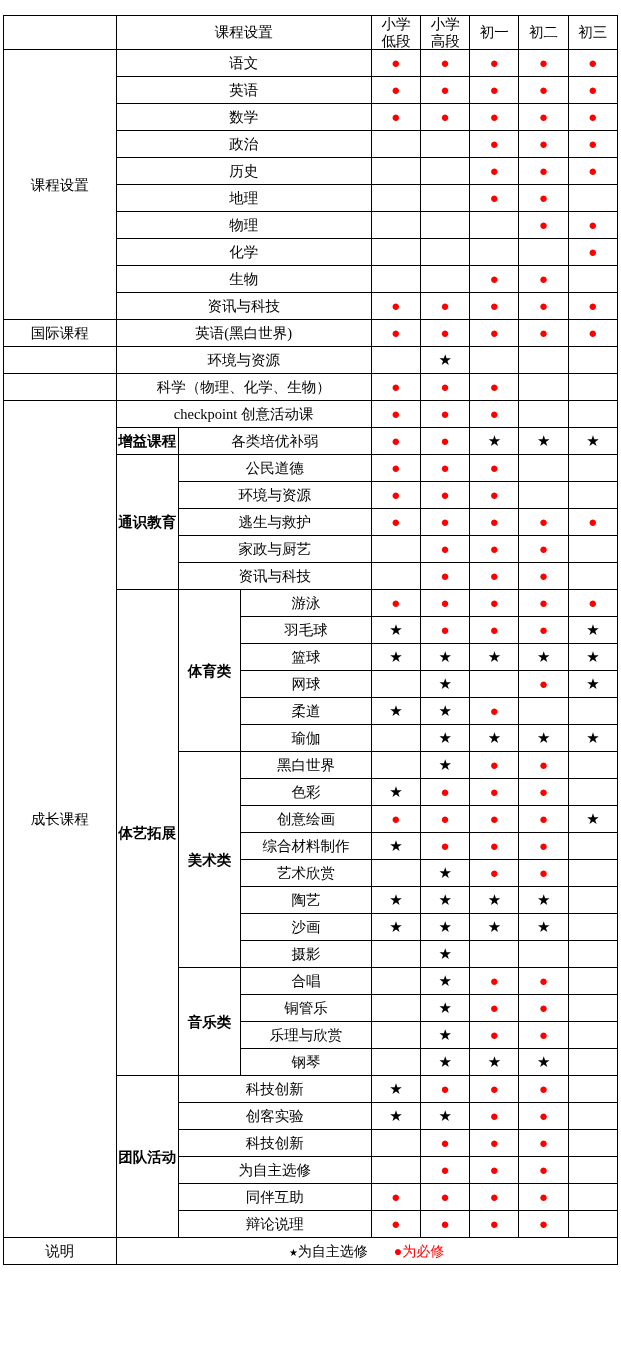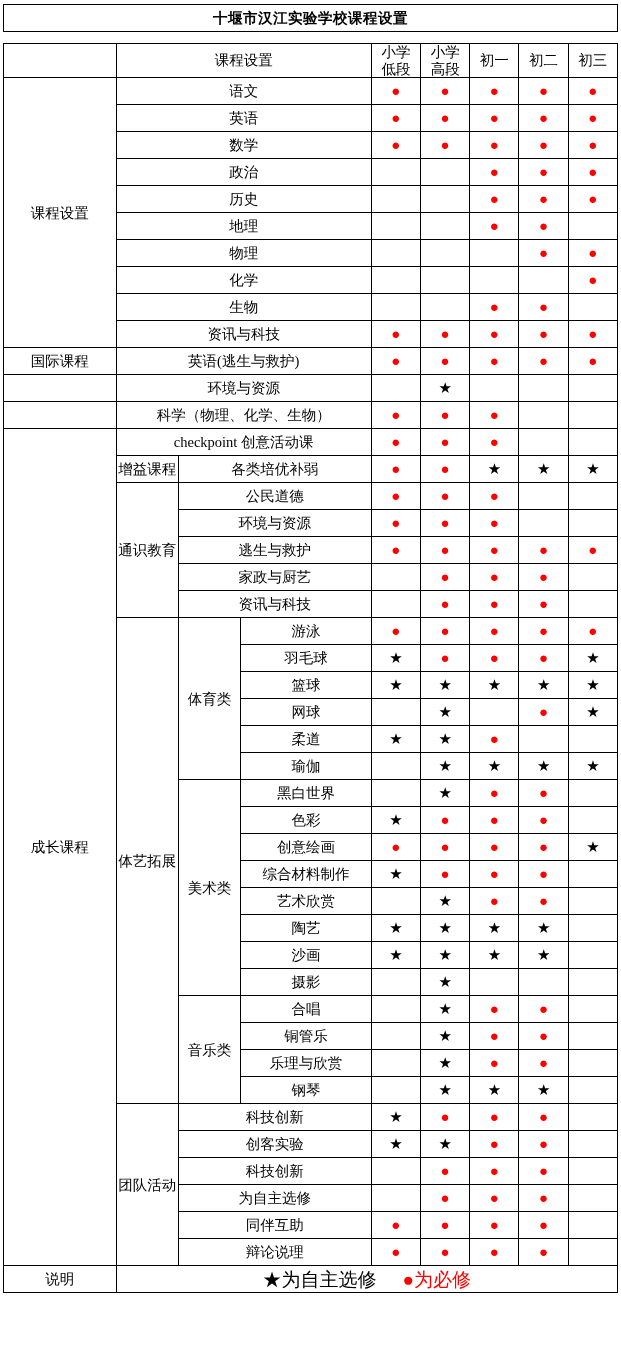--- a/index.html
+++ b/index.html
@@ -48,57 +48,52 @@
   .hdr-small {
     font-size: 14px;
     line-height: 1.2;
   }
   .cat {
     font-size: 15.5px;
   }
   .vert {
     font-size: 15px;
     line-height: 1.2;
+    font-weight: bold;
   }
   .subject {
     font-size: 15px;
   }
   .dot {
     color: #ff0000;
     font-size: 15px;
     line-height: 1;
   }
   .star {
     color: #000000;
     font-size: 15px;
     line-height: 1;
   }
   .note-text {
     font-size: 14.5px;
   }
   .note-text .star, .note-text .dot {
-    font-size: 19px;
+    font-size: 14px;
+    font-family: Liberation Mono, monospace;
   }
   .legend-sep {
     display: inline-block;
     width: 26px;
   }
 </style>
 </head>
 <body>
 
 <div id="sheet">
 
-  <table class="course-table">
-    <tbody>
-        <tr>
-      <td class="title-cell">十堰市汉江实验学校课程设置</td>
-    </tr>
-  </tbody>
-    </table>
 
   <table class="course-table" style="margin-top:11px;">
     <colgroup>
       <col style="width:112px">
       <col style="width:62px">
       <col style="width:62px">
       <col style="width:130px">
       <col style="width:49px">
       <col style="width:49px">
       <col style="width:49px">
@@ -194,21 +189,21 @@
       <td class="subject" colspan="3">资讯与科技</td>
       <td><span class="dot">●</span></td>
       <td><span class="dot">●</span></td>
       <td><span class="dot">●</span></td>
       <td><span class="dot">●</span></td>
       <td><span class="dot">●</span></td>
     </tr>
 
     <tr>
       <td class="cat">国际课程</td>
-      <td class="subject" colspan="3">英语(逃生与救护)</td>
+      <td class="subject" colspan="3">英语(黑白世界)</td>
       <td><span class="dot">●</span></td>
       <td><span class="dot">●</span></td>
       <td><span class="dot">●</span></td>
       <td><span class="dot">●</span></td>
       <td><span class="dot">●</span></td>
     </tr>
     <tr>
       <td></td>
       <td class="subject" colspan="3">环境与资源</td>
       <td></td>

